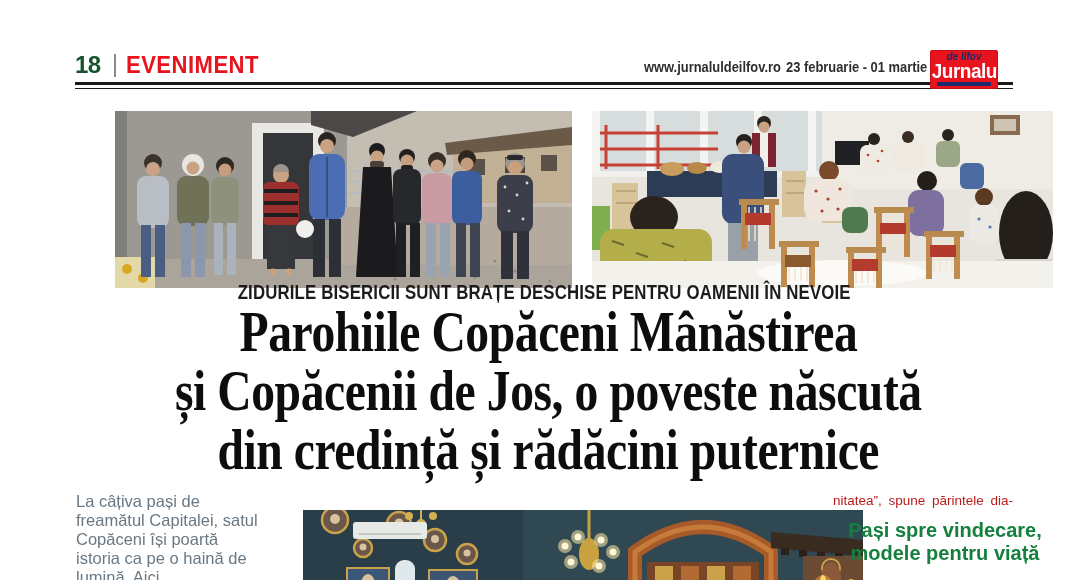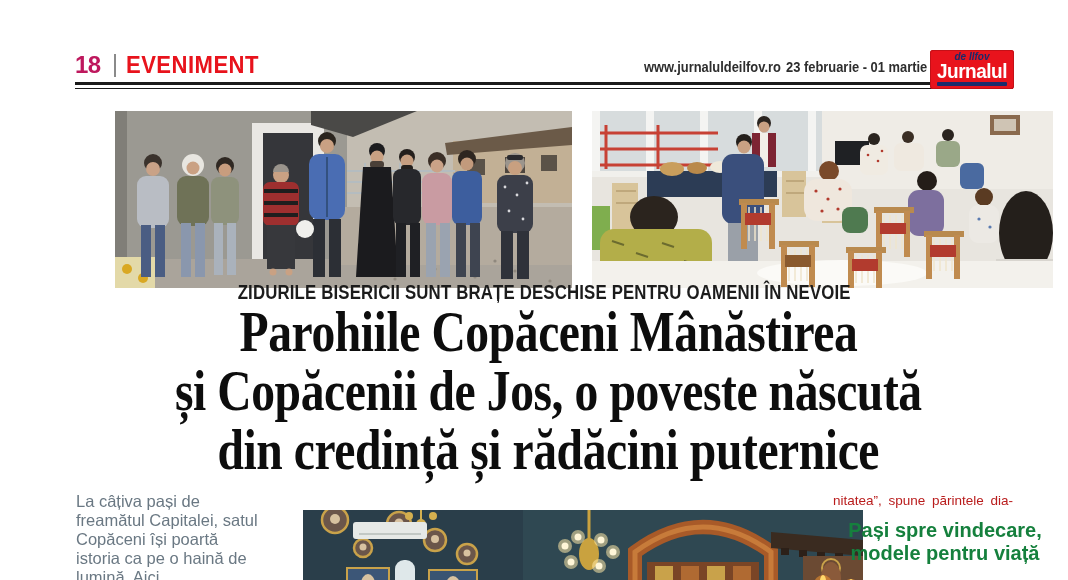--- a/index.html
+++ b/index.html
@@ -2,31 +2,31 @@
 <html lang="ro"><head>
 <meta charset="utf-8">
 <style>
   html,body{margin:0;padding:0;background:#ffffff;}
   .page{
     position:relative;width:1068px;height:580px;background:#fff;
     overflow:hidden;font-family:"Liberation Sans",sans-serif;
   }
   .abs{position:absolute;}
   
-  .pagenum{left:75px;top:51px;font-size:24px;font-weight:800;color:#be185d;letter-spacing:-0.5px;}
+  .pagenum{left:75px;top:51px;font-size:24px;font-weight:800;color:#14532d;letter-spacing:-0.5px;}
   .mast-divider{left:114px;top:54px;width:2px;height:23px;background:#8a8a8a;}
   .section{left:126px;top:51px;font-size:24px;font-weight:800;color:#e8131c;
     transform:scaleX(0.92);transform-origin:left center;letter-spacing:0.5px;}
   .site{left:644px;top:58px;font-size:15px;font-weight:700;color:#2e2e2e;
     transform:scaleX(0.86);transform-origin:left center;}
   .date{left:786px;top:58px;font-size:15px;font-weight:700;color:#2e2e2e;
     transform:scaleX(0.86);transform-origin:left center;}
   .rule{left:75px;top:82px;width:938px;height:8px;
     background:linear-gradient(#1a1a1a 0,#1a1a1a 3px,transparent 3px,transparent 6px,#1a1a1a 6px,#1a1a1a 7px,transparent 7px);}
-  .logo{left:930px;top:50px;width:84px;height:39px;background:#e8131c;border-radius:3px;
+  .logo{left:930px;top:50px;width:68px;height:39px;background:#e8131c;border-radius:3px;
     z-index:5;box-shadow:0 0 0 1px #c41017 inset;text-align:center;}
   .logo-top{display:block;font-size:10px;font-weight:800;font-style:italic;color:#1b2a6b;
     line-height:10px;margin-top:2px;}
   .logo-main{display:block;font-size:20px;font-weight:800;color:#ffffff;line-height:19px;
     letter-spacing:-0.5px;transform:scaleX(0.95);}
   .logo-strip{display:block;height:4px;background:#1b2a6b;margin:1px 7px 0 7px;border-radius:1px;}
   
   .photo{overflow:hidden;background:#ddd;}
   .photo svg{display:block;width:100%;height:100%;}
   .photo-left{left:75px;top:95px;width:457px;height:177px;}

